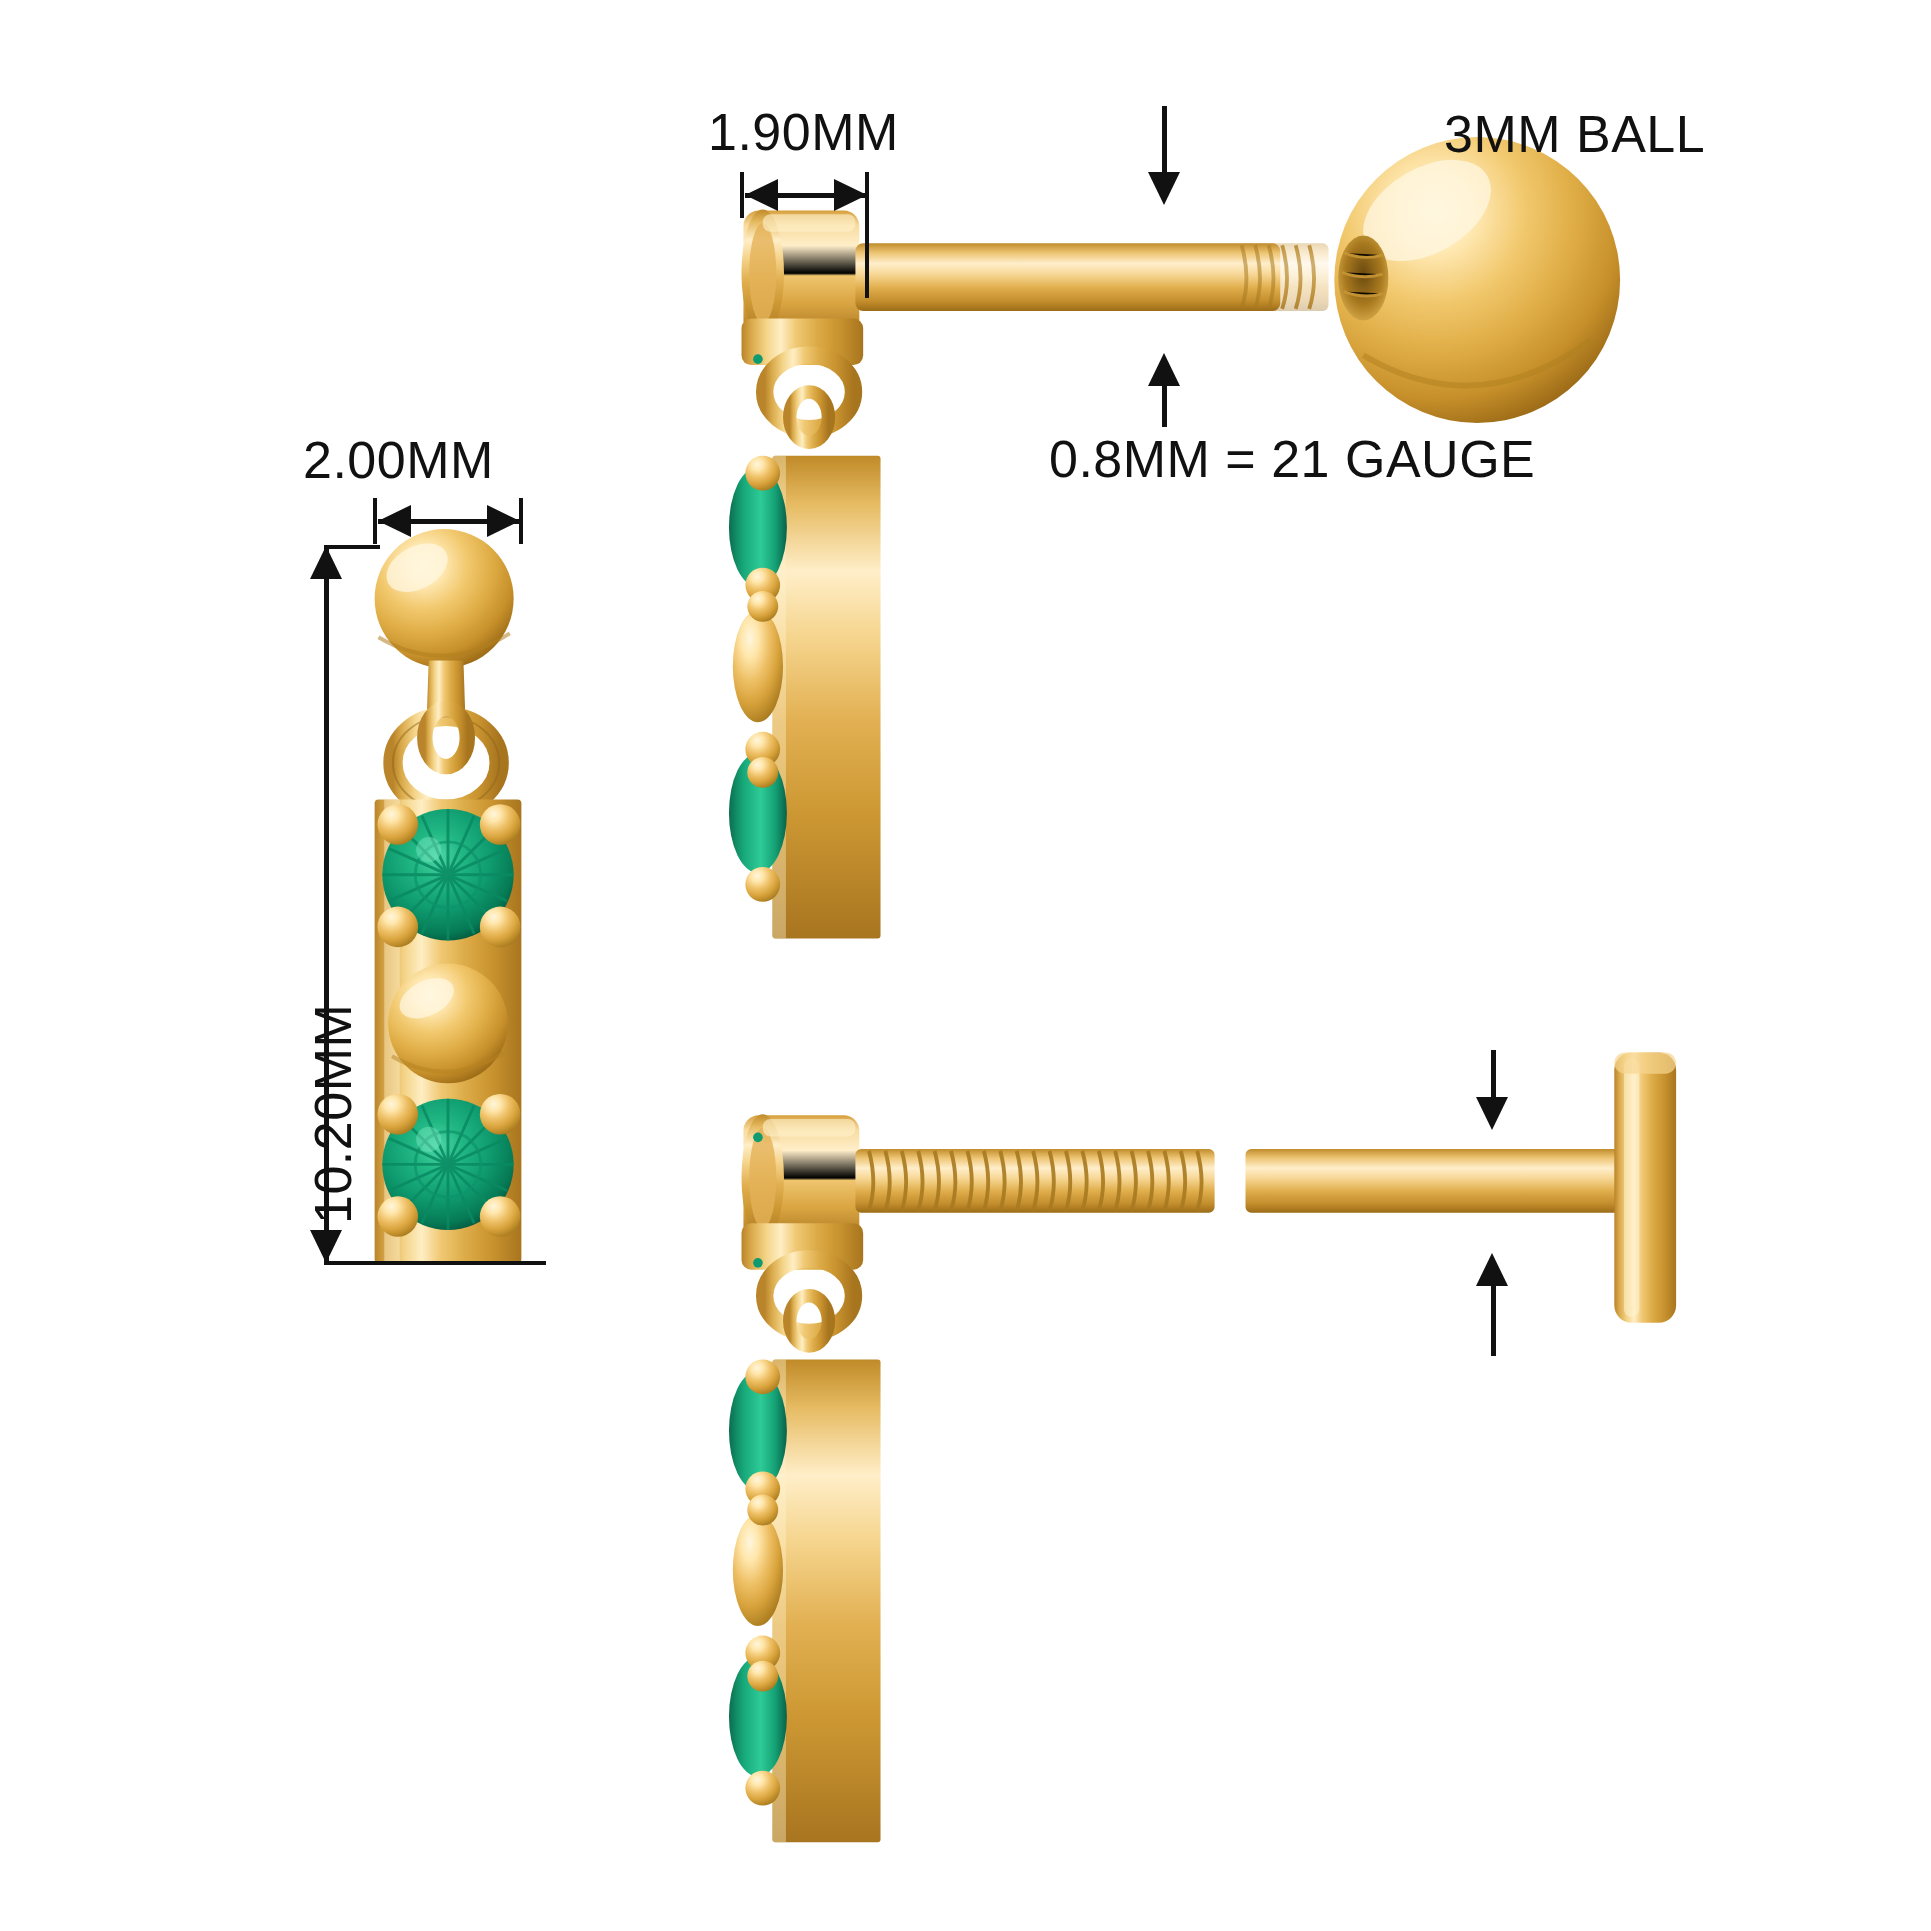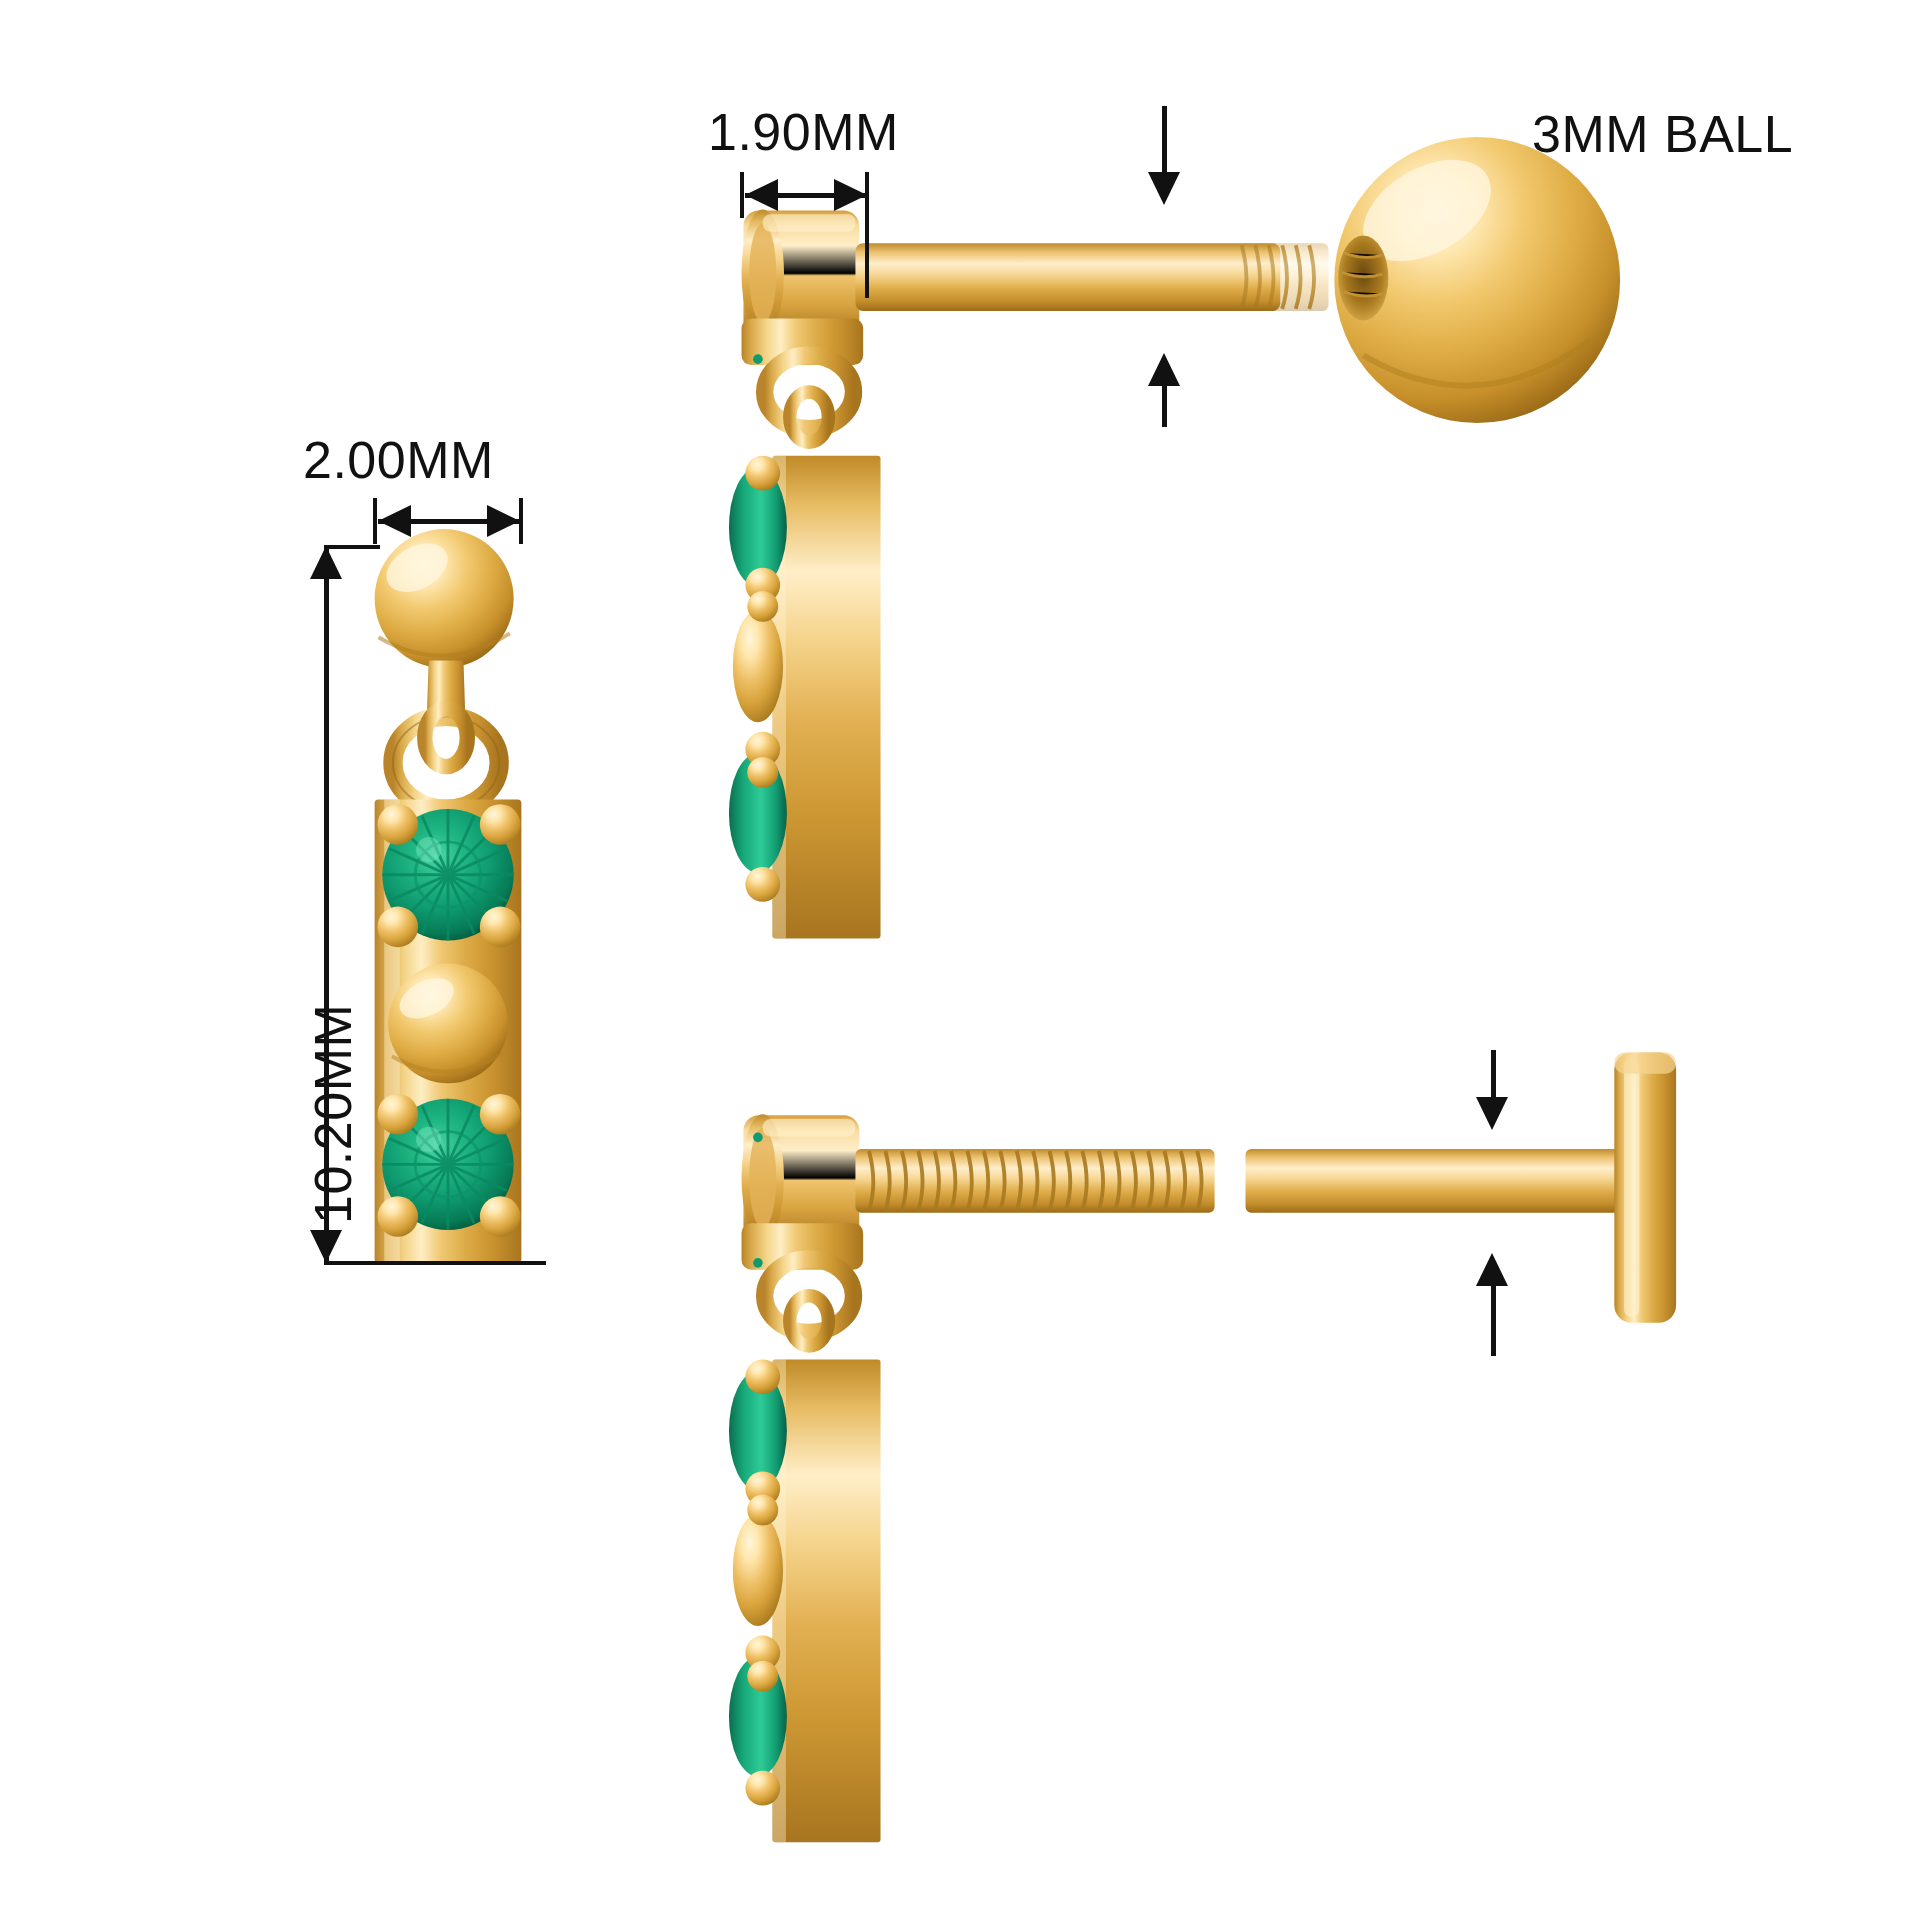--- a/index.html
+++ b/index.html
@@ -291,22 +291,23 @@
   <div class="ext-line" style="left:324px; top:545px; width:56px; height:3.9px;"></div>
   <div class="ext-line" style="left:324px; top:1261px; width:222px; height:3.9px;"></div>
 
   <div class="dim-label" style="left:708px; top:106px;">1.90MM</div>
   <div class="ext-line" style="left:740px; top:172px; width:3.9px; height:46px;"></div>
   <div class="ext-line" style="left:865px; top:172px; width:3.9px; height:126px;"></div>
   <div class="dimline-h" style="left:745px; top:193px; width:120px;"></div>
   <div class="arrow left" style="left:745px; top:179px;"></div>
   <div class="arrow right" style="left:834px; top:179px;"></div>
 
-  <div class="dim-label" style="left:1532px; top:108px;">3MM BALL</div>
-
+  <div class="dim-label" style="left:1444px; top:108px;">3MM BALL</div>
+
+  <div class="dim-label" style="left:1049px; top:433px;">0.8MM = 21 GAUGE</div>
   <div class="dimline-v" style="left:1162px; top:106px; height:87px;"></div>
   <div class="arrow down" style="left:1148px; top:172px;"></div>
   <div class="dimline-v" style="left:1162px; top:365px; height:62px;"></div>
   <div class="arrow up" style="left:1148px; top:353px;"></div>
 
   <div class="dimline-v" style="left:1491px; top:1050px; height:60px;"></div>
   <div class="arrow down" style="left:1476px; top:1097px;"></div>
   <div class="dimline-v" style="left:1491px; top:1267px; height:89px;"></div>
   <div class="arrow up" style="left:1476px; top:1253px;"></div>
 

